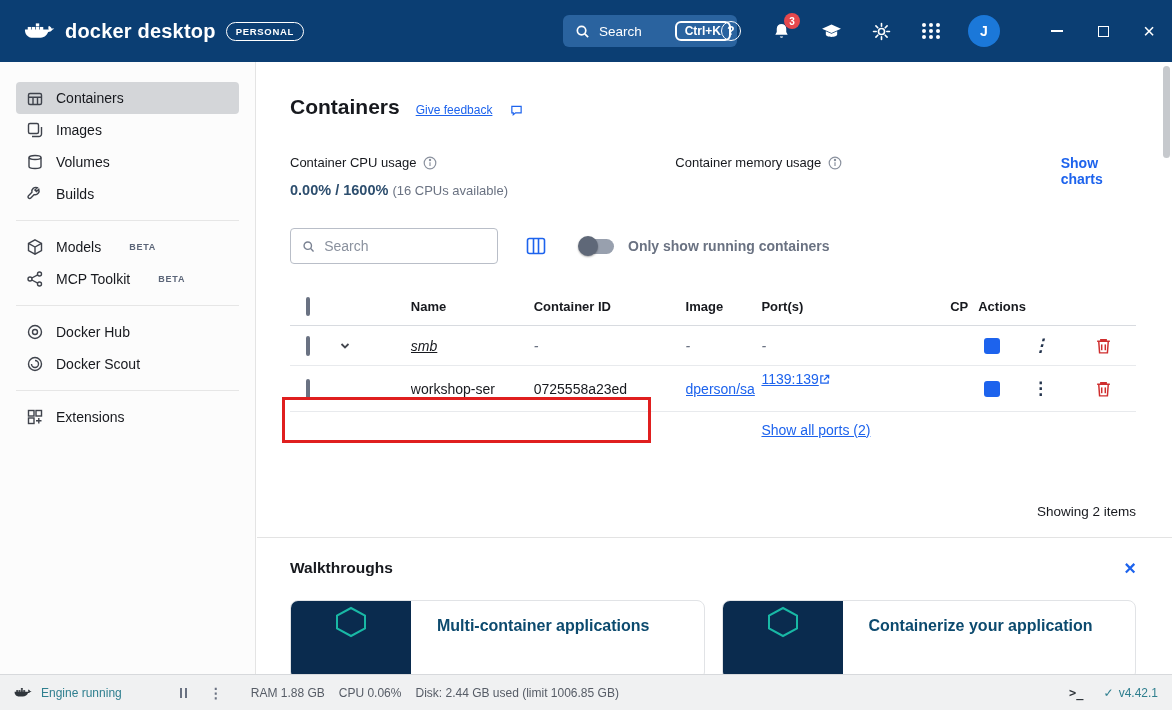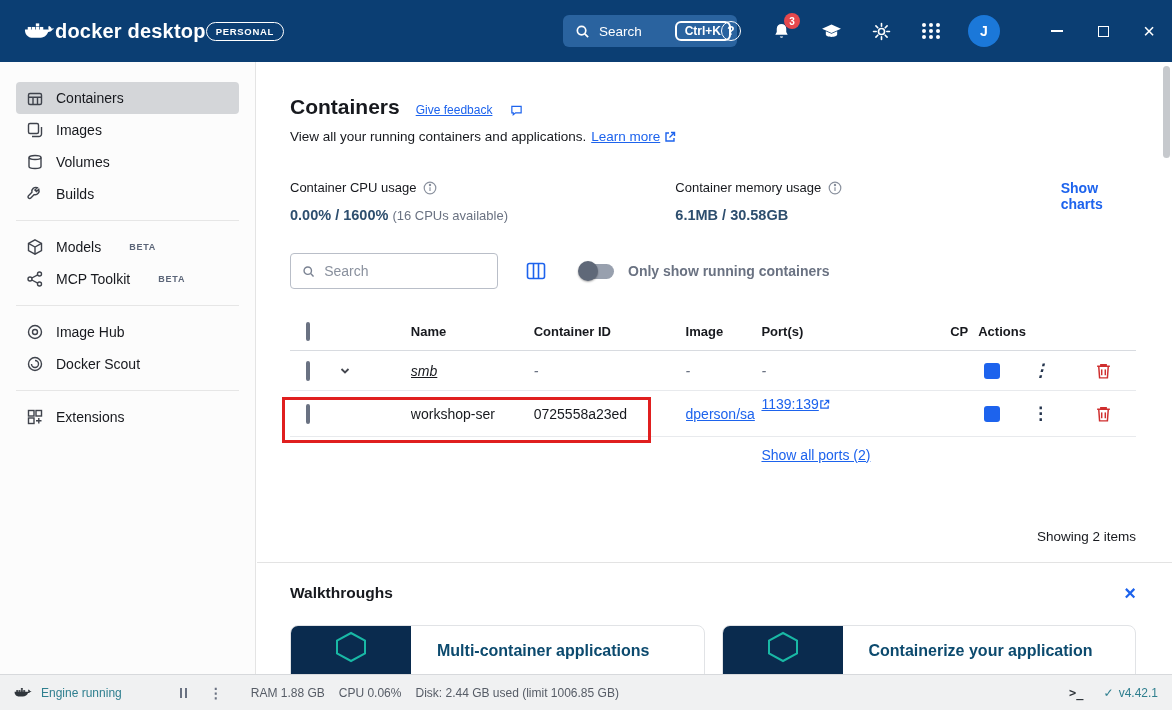--- a/index.html
+++ b/index.html
@@ -1,21 +1,21 @@
 <!DOCTYPE html>
 <html><head>
 <meta charset="utf-8">
 <style>
   * { margin:0; padding:0; box-sizing:border-box; }
   body { font-family:"Liberation Sans", sans-serif; background:#888; }
   .app { position:relative; width:1172px; height:710px; background:#fff; overflow:hidden; }
 
   
   .topbar { position:absolute; top:0; left:0; right:0; height:62px; background:#0b3e73; color:#fff; display:flex; align-items:center; }
-  .brand { display:flex; align-items:center; padding-left:24px; }
+  .brand { display:flex; align-items:center; gap:10px; padding-left:24px; }
   .wordmark { font-size:20px; font-weight:600; letter-spacing:.2px; }
   .plan-badge { border:1px solid #fff; border-radius:11px; font-size:9.5px; font-weight:700; letter-spacing:.7px; padding:3px 9px; cursor:pointer; }
   .search-pill { position:absolute; left:563px; top:15px; width:174px; height:32px; background:#2a639f; border-radius:6px; display:flex; align-items:center; gap:9px; padding:0 6px 0 12px; cursor:pointer; }
   .search-pill .label { font-size:13.5px; }
   .kbd { margin-left:auto; border:2px solid #fff; border-radius:6px; padding:1px 8px; font-size:12px; font-weight:700; }
   .topbar-right { margin-left:auto; display:flex; align-items:center; gap:24px; }
   .icon-btn { width:26px; height:26px; display:flex; align-items:center; justify-content:center; cursor:pointer; position:relative; }
   .help-circle { width:20px; height:20px; border:1.6px solid #fff; border-radius:50%; display:flex; align-items:center; justify-content:center; font-size:12px; font-weight:700; }
   .badge { position:absolute; top:-5px; right:-6px; min-width:16px; height:16px; background:#e5484d; border-radius:8px; font-size:10px; font-weight:700; display:flex; align-items:center; justify-content:center; padding:0 4px; }
   .grid-dots { display:grid; grid-template-columns:repeat(3,5px); grid-gap:2px; }
@@ -229,21 +229,21 @@
       </svg>
       <span>MCP Toolkit</span>
       <span class="beta">BETA</span>
     </div>
     <div class="nav-divider"></div>
     <div class="nav-item">
       <svg class="nav-icon" viewBox="0 0 18 18" fill="none" stroke="currentColor" stroke-width="1.4">
         <circle cx="9" cy="9" r="6.5"></circle>
           <circle cx="9" cy="9" r="2.5"></circle>
       </svg>
-      <span>Image Hub</span>
+      <span>Docker Hub</span>
     </div>
     <div class="nav-item">
       <svg class="nav-icon" viewBox="0 0 18 18" fill="none" stroke="currentColor" stroke-width="1.4">
         <circle cx="9" cy="9" r="6.5"></circle>
           <path d="M9 5.5a3.5 3.5 0 1 1-3.5 3.5"></path>
       </svg>
       <span>Docker Scout</span>
     </div>
     <div class="nav-divider"></div>
     <div class="nav-item">
@@ -257,30 +257,20 @@
     </div>
   </aside>
 
   <main class="main">
     <div class="title-row">
       <h1 class="page-title">Containers</h1>
       <span class="link feedback">
         <span>Give feedback</span>
         <svg width="13" height="13" viewBox="0 0 14 14" fill="none" stroke="#1d63ed" stroke-width="1.3">
           <path d="M2 2.5h10v7H6l-2.5 2v-2H2z"></path>
-        </svg>
-      </span>
-    </div>
-    <div class="subtitle">
-      <span>View all your running containers and applications.</span>
-      <span class="link" style="display:inline-flex;align-items:center;gap:4px;">
-        <span>Learn more</span>
-        <svg width="12" height="12" viewBox="0 0 12 12" fill="none" stroke="#1d63ed" stroke-width="1.4">
-          <path d="M5 2H2v8h8V7"></path>
-            <path d="M7 1.5h3.5V5M10.5 1.5 5.5 6.5"></path>
         </svg>
       </span>
     </div>
 
     <div class="stats">
       <div class="stat">
         <div class="stat-label">
           <span>Container CPU usage</span>
           <svg width="14" height="14" viewBox="0 0 14 14" fill="none" stroke="#8a919e" stroke-width="1.2">
             <circle cx="7" cy="7" r="5.8"></circle>
@@ -295,21 +285,20 @@
       </div>
       <div class="stat">
         <div class="stat-label">
           <span>Container memory usage</span>
           <svg width="14" height="14" viewBox="0 0 14 14" fill="none" stroke="#8a919e" stroke-width="1.2">
             <circle cx="7" cy="7" r="5.8"></circle>
               <line x1="7" y1="6.2" x2="7" y2="10"></line>
               <circle cx="7" cy="4" r="0.6" fill="#8a919e"></circle>
           </svg>
         </div>
-        <div class="stat-value">6.1MB / 30.58GB</div>
       </div>
       <span class="show-charts">Show charts</span>
     </div>
 
     <div class="controls">
       <div class="search-box">
         <svg width="15" height="15" viewBox="0 0 16 16" fill="none" stroke="#7a8292" stroke-width="1.7">
           <circle cx="7" cy="7" r="4.5"></circle>
             <line x1="10.5" y1="10.5" x2="14" y2="14"></line>
         </svg>

